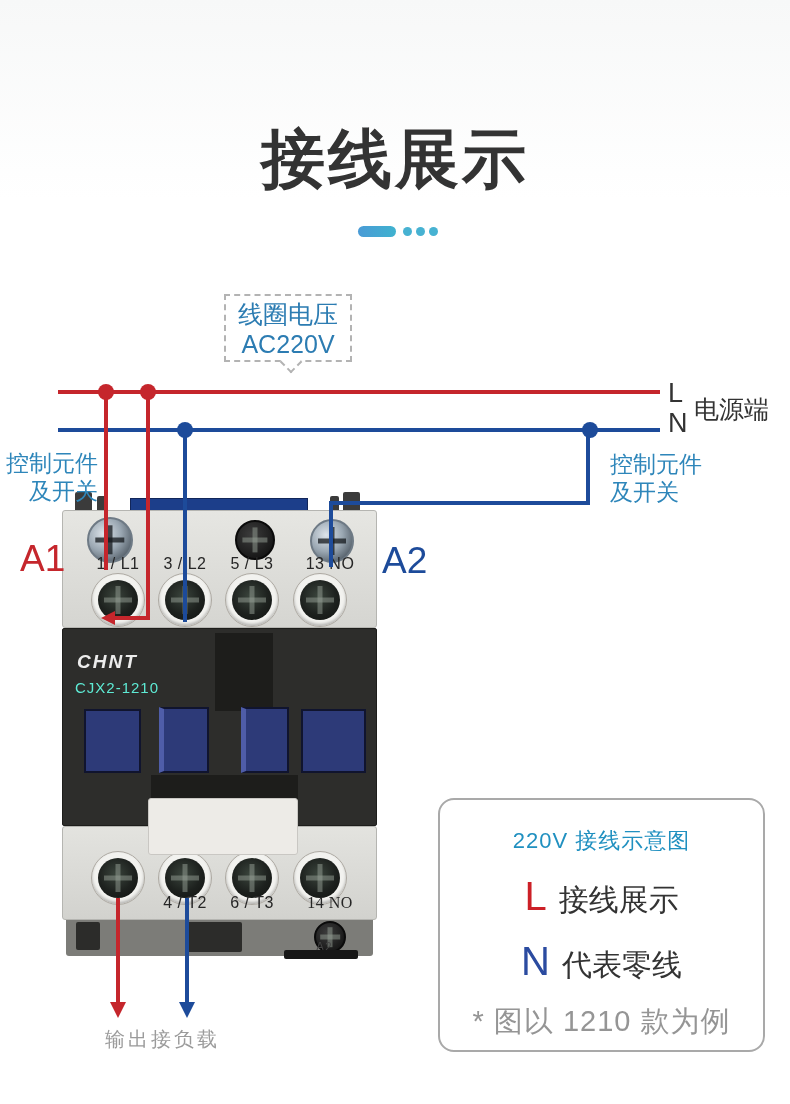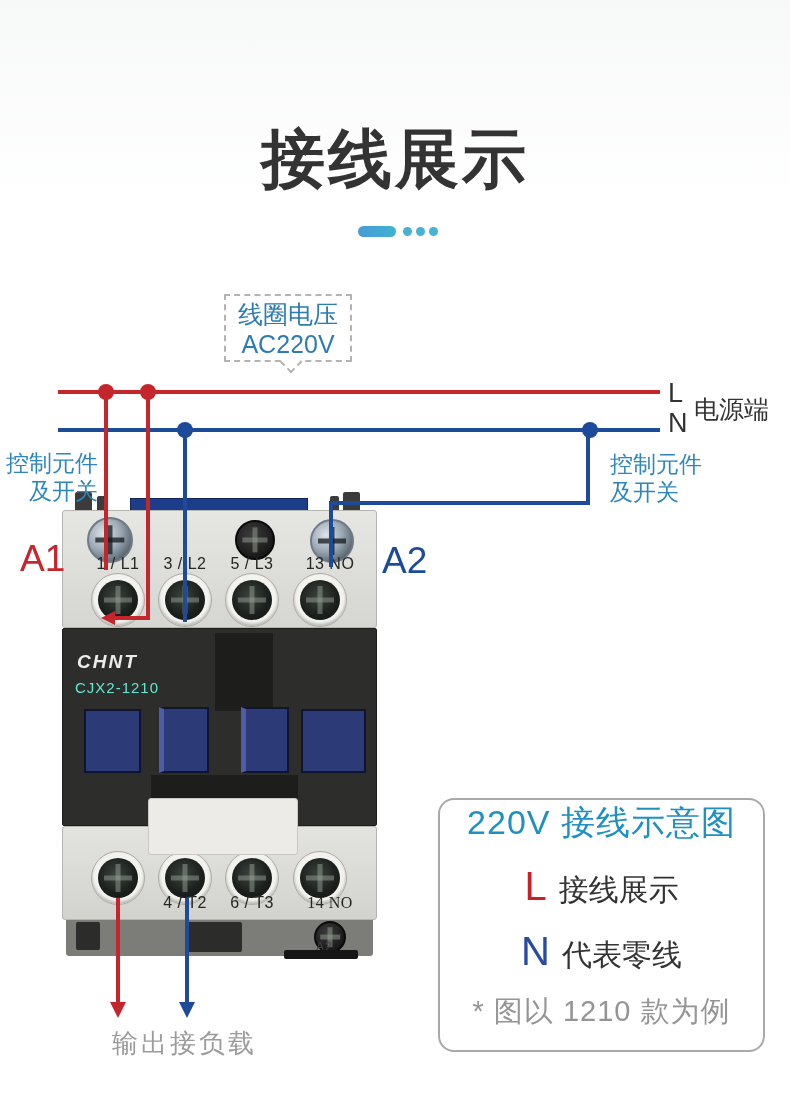--- a/index.html
+++ b/index.html
@@ -73,21 +73,21 @@
   .lbl-l { left:668px; top:378px; }
   .lbl-n { left:668px; top:408px; }
   .lbl-power { left:694px; top:393px; font-size:25px; color:#333; z-index:8; }
   .ctrl {
     font-size:23px; line-height:28px; color:#2e86ba; z-index:8;
   }
   .ctrl-left  { left:4px;  top:449px; width:94px; text-align:right; }
   .ctrl-right { left:610px; top:450px; width:110px; text-align:left; }
   .lbl-a1 { left:20px;  top:538px; font-size:37px; color:#c5262c; z-index:8; }
   .lbl-a2 { left:382px; top:540px; font-size:37px; color:#1d4b9a; z-index:8; }
-  .lbl-output { left:112px; top:1026px; font-size:26px; color:#9b9b9b; letter-spacing:3px; z-index:8; }
+  .lbl-output { left:105px; top:1026px; font-size:20px; color:#9b9b9b; letter-spacing:3px; z-index:8; }
 
   
   .contactor { left:62px; top:492px; width:315px; height:468px; z-index:2; }
   .c-abs { position:absolute; }
   .tab { background:#3b3b3b; border-radius:2px; }
   .blue-strip { left:68px; top:6px; width:178px; height:16px; background:#1c3e8a; border:1px solid #12265a; }
   .top-block {
     left:0; top:18px; width:315px; height:118px;
     background:linear-gradient(180deg,#e6e6e2,#d5d5d1);
     border:1px solid #b5b5b1; border-radius:3px;
@@ -142,21 +142,21 @@
     background:#7c7c78; border-radius:0 0 3px 3px;
   }
   .molded { font-size:12px; color:#454545; letter-spacing:1px; }
 
   
   .info-box {
     left:438px; top:798px; width:327px; height:254px;
     border:2px solid #a9a9a9; border-radius:16px; background:#fff;
     display:flex; flex-direction:column; align-items:center; z-index:4;
   }
-  .info-title { font-size:34px; color:#2090c0; letter-spacing:1px; }
+  .info-title { margin-top:26px; font-size:22px; color:#2090c0; letter-spacing:1px; }
   .info-row { margin-top:18px; font-size:30px; color:#333; display:flex; align-items:baseline; gap:12px; }
   .sym { font-size:40px; }
   .sym-l { color:#cc2027; }
   .sym-n { color:#2b4ba0; }
   .info-note { margin-top:16px; font-size:29px; color:#959595; letter-spacing:1px; }
 </style>
 </head>
 <body>
 
 <div class="canvas">

